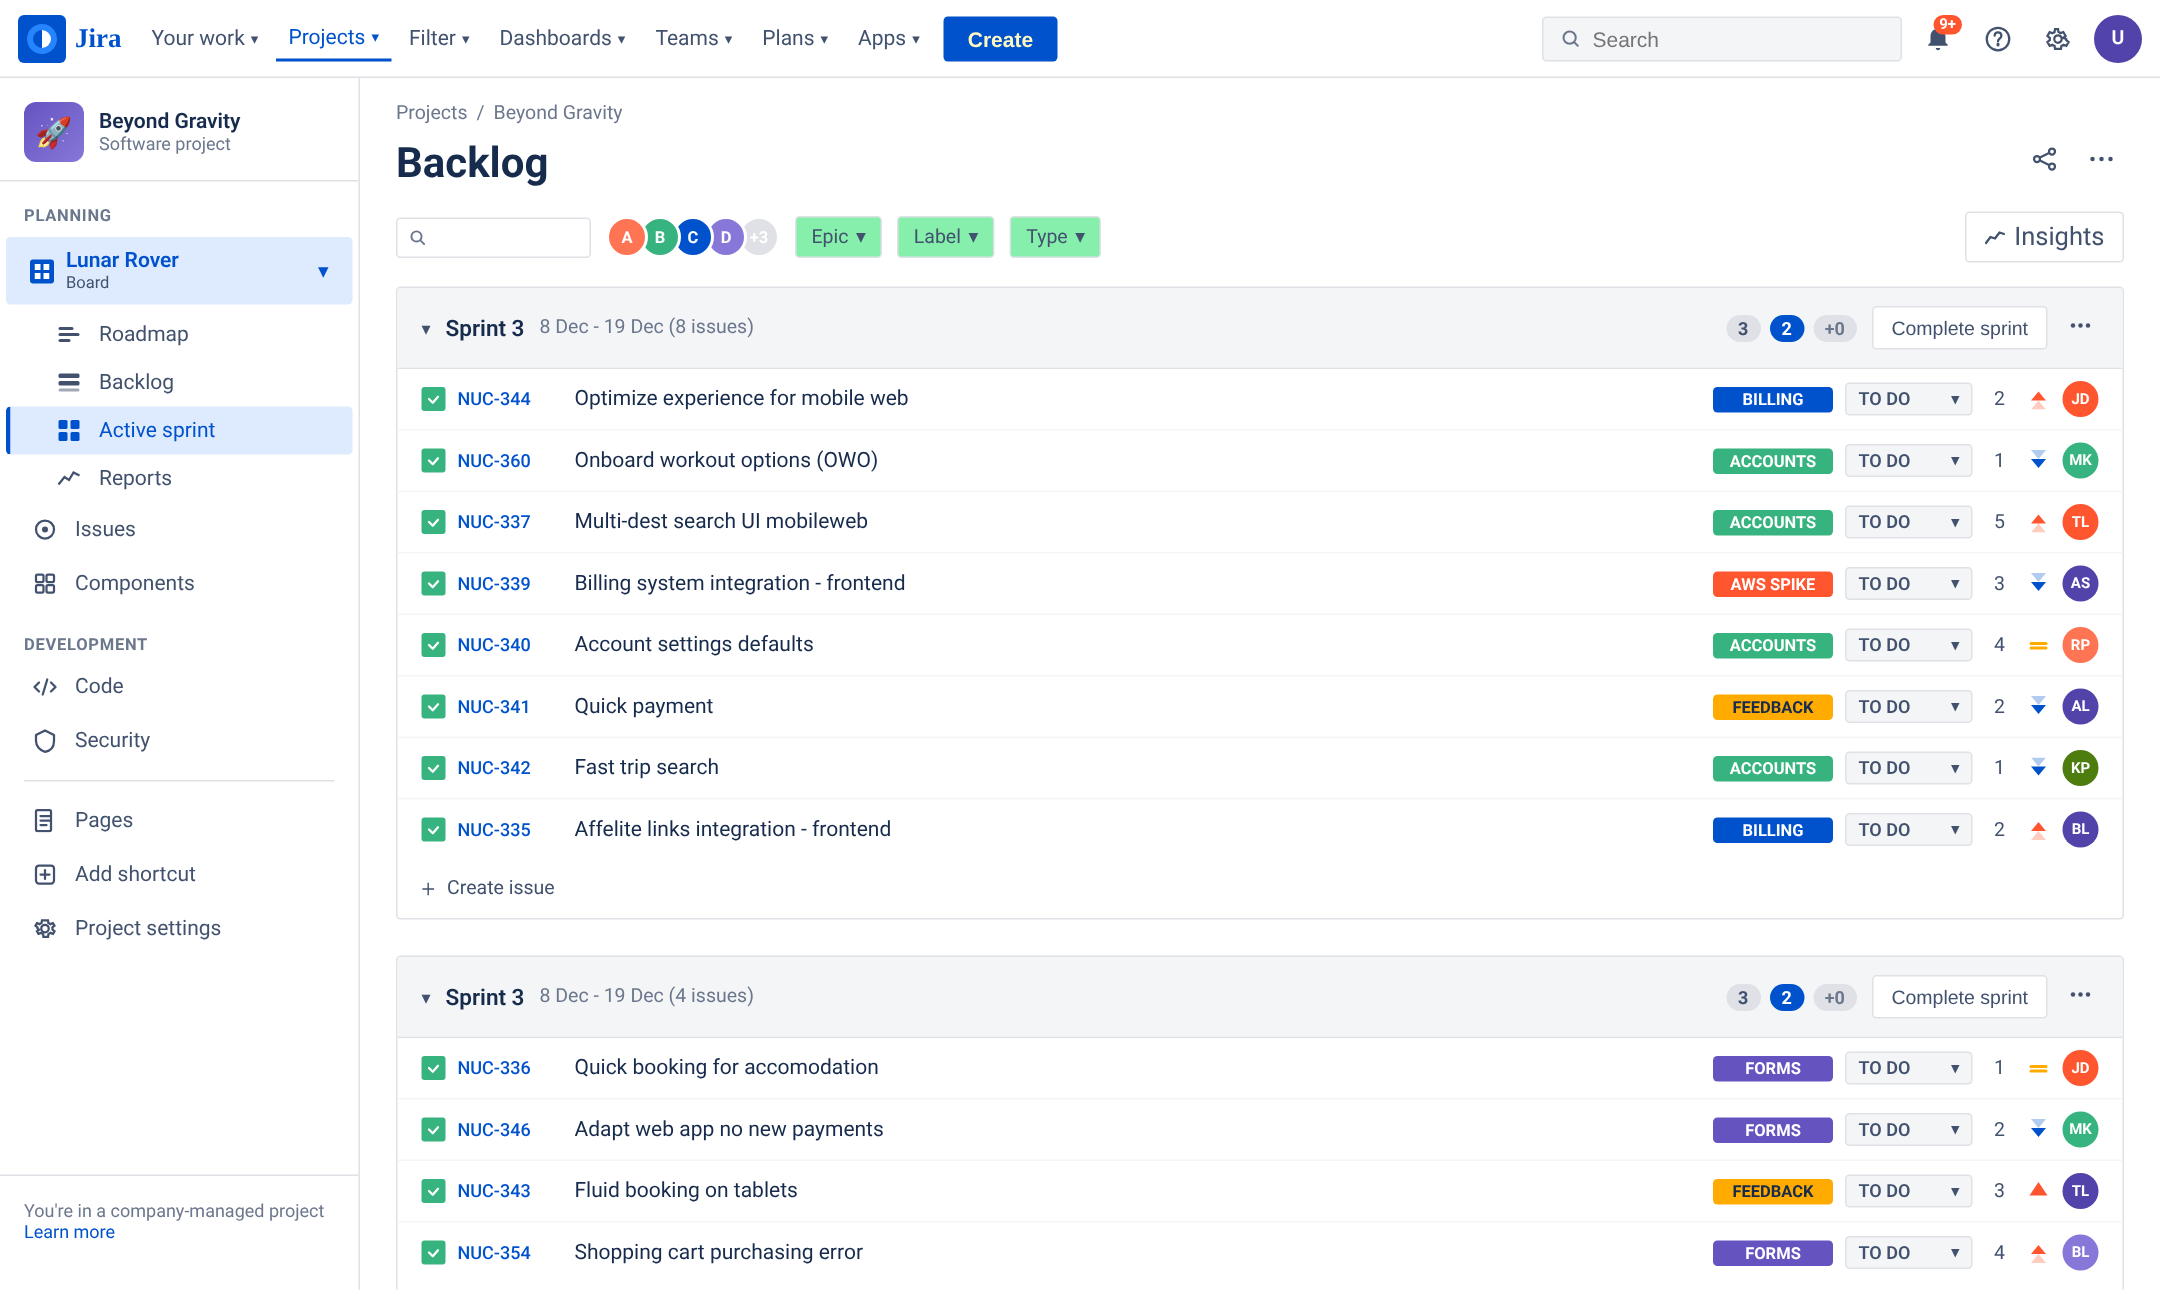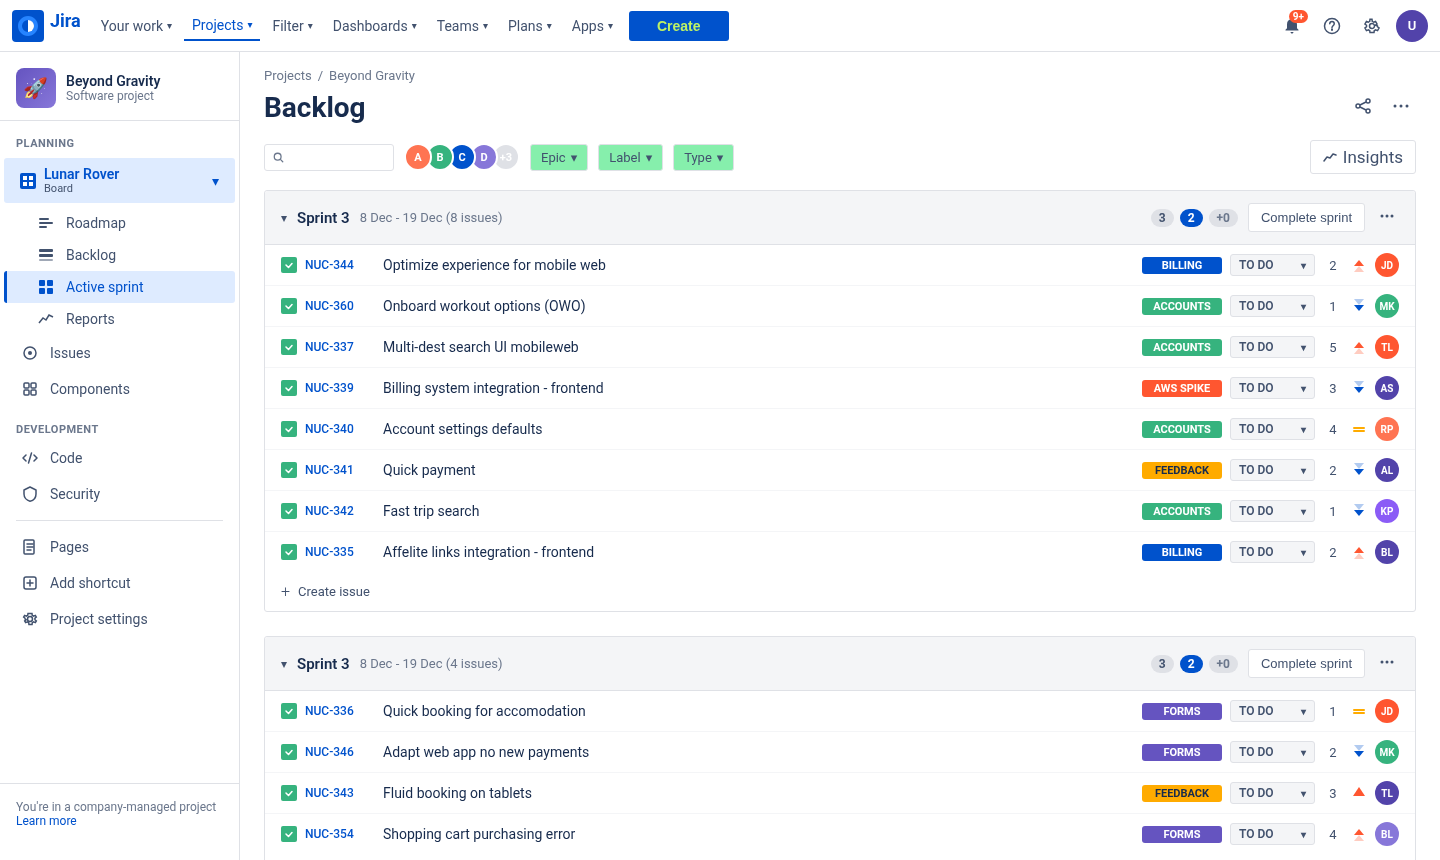--- a/index.html
+++ b/index.html
@@ -4,26 +4,26 @@
   <style>
     * { box-sizing: border-box; margin: 0; padding: 0; }
     body { font-family: -apple-system, BlinkMacSystemFont, 'Segoe UI', Roboto, sans-serif; font-size: 14px; background: #fff; color: #172B4D; overflow: hidden; }
 
     
     .topnav {
       display: flex; align-items: center; height: 52px;
       background: #fff; border-bottom: 1px solid #DFE1E6;
       padding: 0 12px; gap: 4px; position: fixed; top: 0; left: 0; right: 0; z-index: 100;
     }
-    .topnav-logo { display: flex; align-items: flex-start; gap: 6px; margin-right: 8px; cursor: pointer; }
+    .topnav-logo { display: flex; align-items: center; gap: 6px; margin-right: 8px; cursor: pointer; font-family: Liberation Serif, serif; }
     .topnav-logo svg { width: 32px; height: 32px; }
     .topnav-item { display: flex; align-items: center; gap: 4px; padding: 6px 8px; border-radius: 3px; cursor: pointer; font-size: 14px; color: #42526E; white-space: nowrap; }
     .topnav-item.active { color: #0052CC; border-bottom: 2px solid #0052CC; border-radius: 0; }
     .topnav-chevron { font-size: 10px; }
-    .topnav-create { background: #0052CC; color: #bef264; border: none; padding: 7px 28px; border-radius: 3px; font-size: 14px; font-weight: 600; cursor: pointer; margin-left: 4px; }
+    .topnav-create { background: #0052CC; color: #fef9c3; border: none; padding: 7px 16px; border-radius: 3px; font-size: 14px; font-weight: 600; cursor: pointer; margin-left: 4px; }
     .topnav-right { margin-left: auto; display: flex; align-items: center; gap: 8px; }
     .search-box { display: flex; align-items: center; background: #F4F5F7; border: 1px solid #DFE1E6; border-radius: 3px; padding: 6px 12px; gap: 8px; width: 240px; cursor: text; }
     .search-box input { border: none; background: transparent; outline: none; font-size: 14px; color: #42526E; width: 100%; }
     .icon-btn { width: 32px; height: 32px; border-radius: 50%; display: flex; align-items: center; justify-content: center; cursor: pointer; color: #42526E; font-size: 16px; position: relative; }
     .badge { position: absolute; top: 0; right: 0; background: #FF5630; color: #fff; font-size: 10px; font-weight: 700; border-radius: 10px; padding: 1px 4px; min-width: 16px; text-align: center; }
     .avatar-circle { width: 32px; height: 32px; border-radius: 50%; background: #5243AA; display: flex; align-items: center; justify-content: center; color: #fff; font-size: 13px; font-weight: 600; cursor: pointer; }
 
     
     .layout { display: flex; margin-top: 52px; height: calc(100vh - 52px); }
 
@@ -144,20 +144,27 @@
     <span>Plans</span>
     <span class="topnav-chevron">▾</span>
   </div>
   <div class="topnav-item">
     <span>Apps</span>
     <span class="topnav-chevron">▾</span>
   </div>
   <button class="topnav-create">Create</button>
 
   <div class="topnav-right">
+    <div class="search-box">
+      <svg width="14" height="14" viewBox="0 0 14 14" fill="none">
+          <circle cx="6" cy="6" r="4.5" stroke="#6B778C" stroke-width="1.5"></circle>
+          <path d="M9.5 9.5L12 12" stroke="#6B778C" stroke-width="1.5" stroke-linecap="round"></path>
+        </svg>
+      <input type="text" placeholder="Search" style="">
+    </div>
     <div class="icon-btn">
       <svg width="18" height="18" viewBox="0 0 18 18" fill="none">
           <path d="M9 16.5c.825 0 1.5-.675 1.5-1.5H7.5c0 .825.675 1.5 1.5 1.5zm5-5.25V7.5C14 4.98 12.645 2.865 10.5 2.34V1.5a1.5 1.5 0 00-3 0v.84C5.355 2.865 4 4.98 4 7.5v3.75L2.5 12.75v.75h13v-.75L14 11.25z" fill="#42526E"></path>
         </svg>
       <span class="badge">9+</span>
     </div>
     <div class="icon-btn">
       <svg width="18" height="18" viewBox="0 0 18 18" fill="none">
           <circle cx="9" cy="9" r="7.5" stroke="#42526E" stroke-width="1.5"></circle>
           <path d="M9 13v-.75" stroke="#42526E" stroke-width="2" stroke-linecap="round"></path>
@@ -557,21 +564,21 @@
         <span>TO DO</span>
         <span style="font-size:10px;margin-left:auto;">▾</span>
       </div>
       <span class="issue-points">1</span>
       <div class="priority-icon">
               <svg width="14" height="14" viewBox="0 0 14 14" fill="none">
                 <path d="M7 12L2 6H12L7 12Z" fill="#0052CC"></path>
                 <path d="M7 6L2 0H12L7 6Z" fill="#0052CC" opacity="0.3"></path>
               </svg>
             </div>
-      <div class="issue-avatar" style="background:#8b5cf6">KP</div>
+      <div class="issue-avatar" style="background:#4d7c0f">KP</div>
     </div>
           <div class="issue-row">
       <div class="issue-type-icon">
         <svg viewBox="0 0 10 10" fill="white">
                 <path d="M2 5l2.5 2.5 3.5-4" stroke="white" stroke-width="1.5" stroke-linecap="round" stroke-linejoin="round" fill="none"></path>
               </svg>
       </div>
       <span class="issue-key">NUC-335</span>
       <span class="issue-title">Affelite links integration - frontend</span>
       <span class="issue-label label-billing">BILLING</span>

